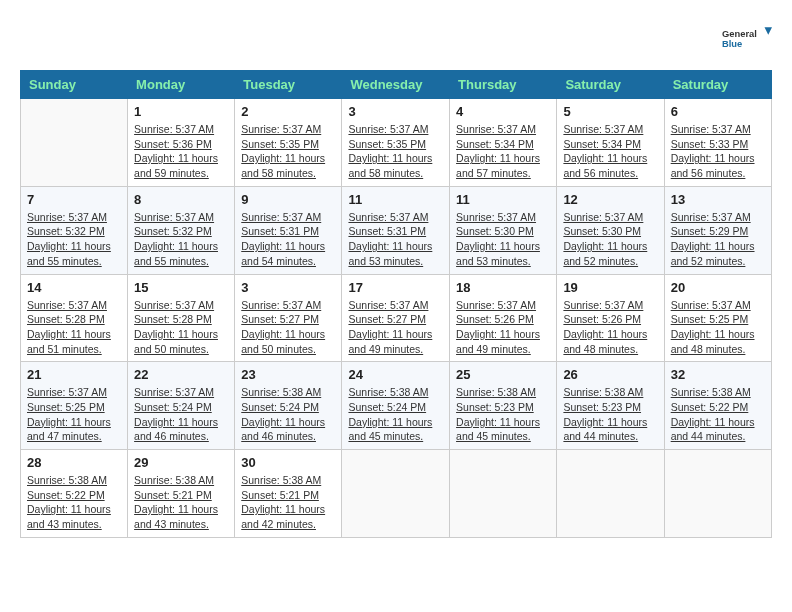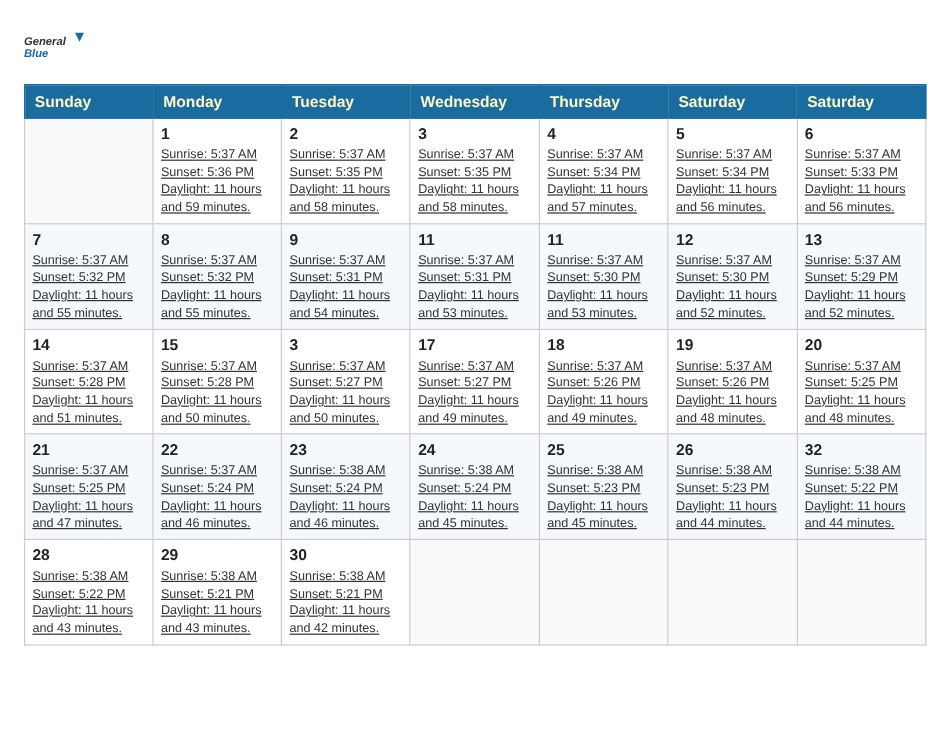--- a/index.html
+++ b/index.html
@@ -5,24 +5,23 @@
     * { box-sizing: border-box; margin: 0; padding: 0; }
     body {
       font-family: Arial, sans-serif;
       background: #fff;
       width: 792px;
       min-height: 612px;
       padding: 20px;
     }
     .header {
       display: flex;
-      justify-content: flex-start;
+      justify-content: flex-end;
       align-items: flex-start;
       margin-bottom: 10px;
-      font-style: italic;
     }
     .logo {
       display: flex;
       align-items: center;
       gap: 4px;
     }
     .title-section {
       text-align: right;
     }
     .month-title {
@@ -34,21 +33,21 @@
       font-size: 16px;
       color: #555;
     }
     .calendar {
       width: 100%;
       border-collapse: collapse;
       border: 1px solid #ccc;
     }
     .calendar th {
       background-color: #1a6ba0;
-      color: #fef9c3;
+      color: #86efac;
       padding: 6px 8px;
       text-align: left;
       font-size: 13px;
       border: 1px solid #1a6ba0;
     }
     .calendar td {
       vertical-align: top;
       padding: 5px 6px;
       border: 1px solid #ccc;
       width: 108px;

